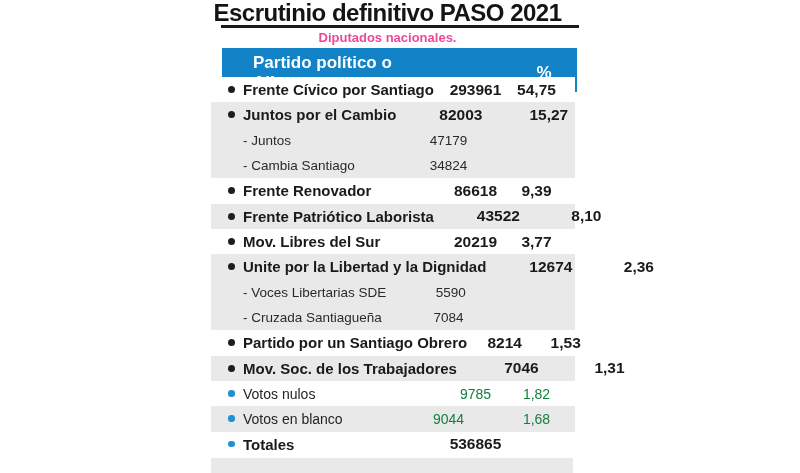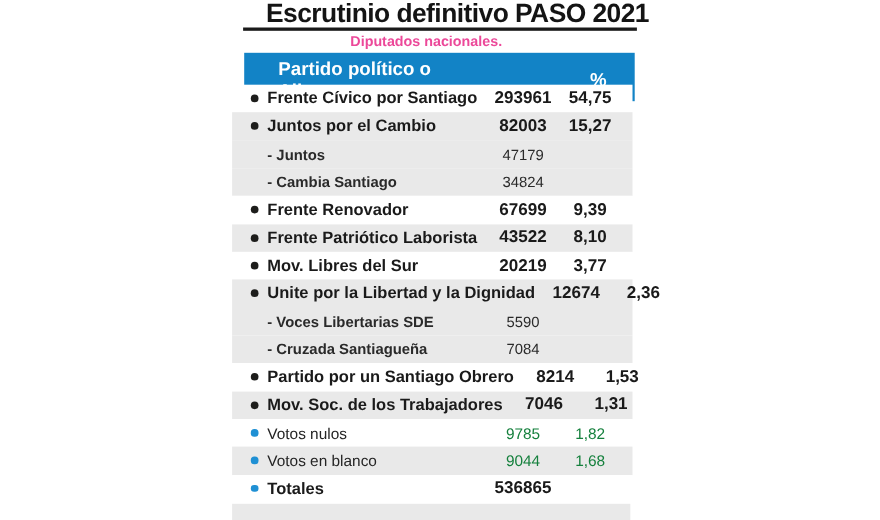--- a/index.html
+++ b/index.html
@@ -6,21 +6,21 @@
   .stage{
     position:relative;
     width:800px;height:473px;
     background:#ffffff;
     font-family:"Liberation Sans","DejaVu Sans",sans-serif;
     color:#1a1a1a;
     overflow:hidden;
   }
   .title{
     position:absolute;top:-1px;left:185px;width:405px;
-    text-align:right;
+    text-align:center;
     font-size:24px;font-weight:700;letter-spacing:-0.5px;
     color:#141414;
     white-space:nowrap;
   }
   .title-rule{
     position:absolute;top:25px;left:221px;width:358px;height:3px;
     background:#1a1a1a;
   }
   .subtitle{
     position:absolute;top:30px;left:185px;width:405px;
@@ -45,33 +45,33 @@
   }
   .row{
     position:relative;
     height:25.33px;
     display:grid;
     grid-template-columns:1fr 75px 47px;
     align-items:center;
     box-sizing:border-box;
     padding-right:15px;
   }
-  .row.bg-gray{background:var(--gray,#e9e9e9);}
+  .row.bg-gray{background:var(--gray,#e9e9e9);gap:27px;}
   .row.bg-white{background:#ffffff;}
   .cell-name{
     padding-left:32px;
     white-space:nowrap;
     font-size:15px;font-weight:700;
   }
   .cell-votes,.cell-pct{
     text-align:center;
     font-size:15.5px;font-weight:700;
     font-variant-numeric:tabular-nums;
   }
-  .row.style-sub .cell-name{font-size:13.5px;font-weight:700;color:#2a2a2a;}
+  .row.style-sub .cell-name{font-size:13.5px;font-weight:400;color:#2a2a2a;}
   .row.style-sub .cell-votes{font-size:13.5px;font-weight:400;color:#2a2a2a;}
   .row.style-regular .cell-name{font-size:14px;font-weight:400;color:#242424;}
   .row.style-regular .cell-votes,
   .row.style-regular .cell-pct{font-size:14px;font-weight:400;color:#15803d;}
   .bullet{
     position:absolute;
     left:17px;top:50%;
     width:7px;height:7px;
     margin-top:-3.5px;
     border-radius:50%;
@@ -119,21 +119,21 @@
   </div>
       <div class="row bg-gray style-sub">
 
     <span class="cell-name">- Cambia Santiago</span>
     <span class="cell-votes">34824</span>
     <span class="cell-pct"></span>
   </div>
       <div class="row bg-white style-main">
     <span class="bullet bullet-black"></span>
     <span class="cell-name">Frente Renovador</span>
-    <span class="cell-votes">67699</span>
+    <span class="cell-votes">86618</span>
     <span class="cell-pct">9,39</span>
   </div>
       <div class="row bg-gray style-main">
     <span class="bullet bullet-black"></span>
     <span class="cell-name">Frente Patriótico Laborista</span>
     <span class="cell-votes">43522</span>
     <span class="cell-pct">8,10</span>
   </div>
       <div class="row bg-white style-main">
     <span class="bullet bullet-black"></span>

